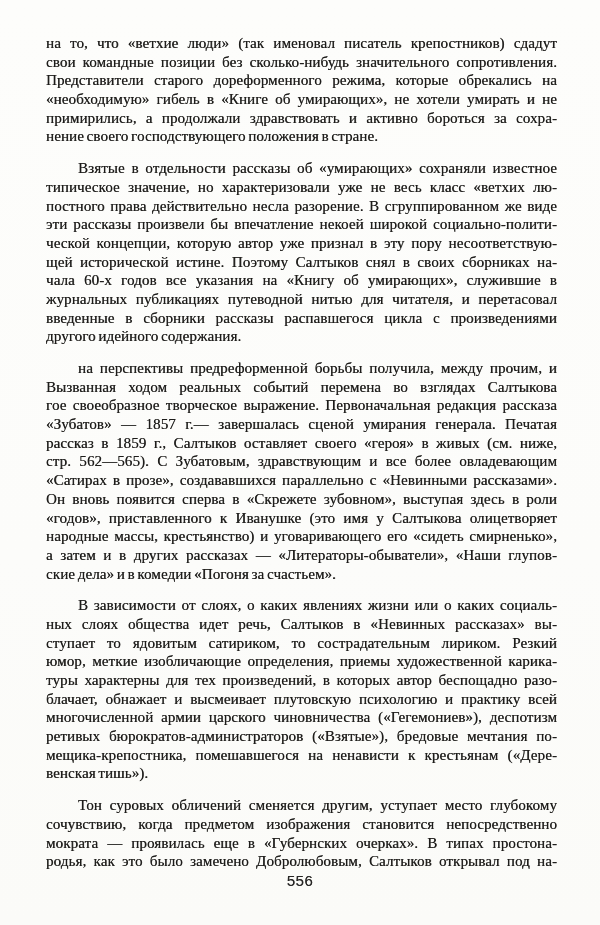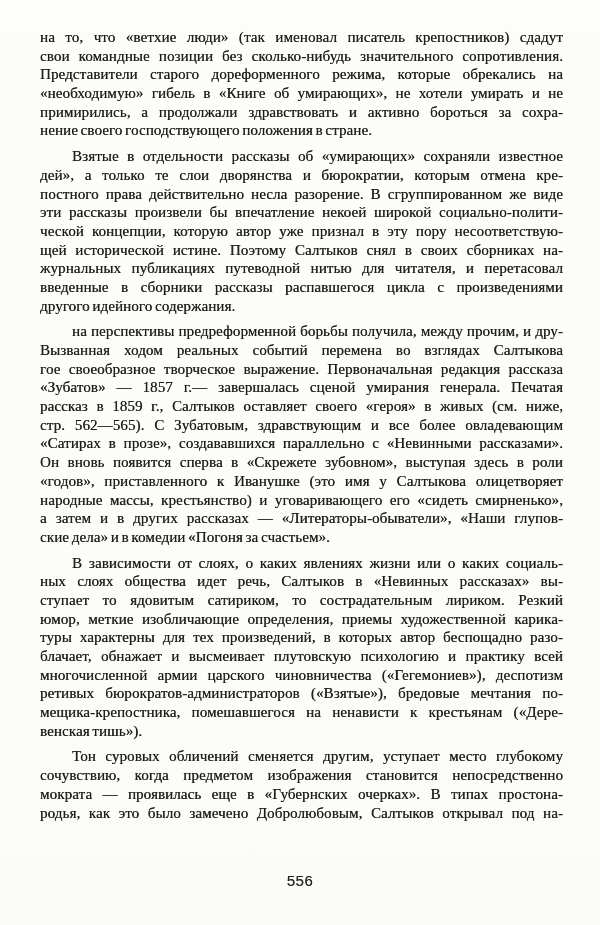--- a/index.html
+++ b/index.html
@@ -23,21 +23,21 @@
     left: 33px;
     right: 30px;
     top: 21px;
     font-family: "Liberation Serif", "DejaVu Serif", serif;
     font-size: 15px;
     color: #1d1c1a;
     text-shadow: 0.3px 0 0 rgba(25, 24, 22, 0.75);
     letter-spacing: 0.1px;
   }
   .paragraph {
-    margin: 7px;
+    margin: 13px;
     padding: 0;
   }
   .line {
     line-height: 18.7px;
     height: 18.7px;
     text-align: justify;
     text-align-last: justify;
     word-spacing: -1.2px;
     overflow: hidden;
   }
@@ -68,25 +68,26 @@
       <div class="paragraph">
         <div class="line">на то, что «ветхие люди» (так именовал писатель крепостников) сдадут</div>
         <div class="line">свои командные позиции без сколько-нибудь значительного сопротивления.</div>
         <div class="line">Представители старого дореформенного режима, которые обрекались на</div>
         <div class="line">«необходимую» гибель в «Книге об умирающих», не хотели умирать и не</div>
         <div class="line">примирились, а продолжали здравствовать и активно бороться за сохра-</div>
         <div class="line line-end">нение своего господствующего положения в стране.</div>
       </div>
       <div class="paragraph indent">
         <div class="line">Взятые в отдельности рассказы об «умирающих» сохраняли известное</div>
-        <div class="line">дей», а только те слои дворянства и бюрократии, которым отмена кре-</div>
+        <div class="line">типическое значение, но характеризовали уже не весь класс «ветхих лю-</div>
         <div class="line">постного права действительно несла разорение. В сгруппированном же виде</div>
         <div class="line">эти рассказы произвели бы впечатление некоей широкой социально-полити-</div>
         <div class="line">ческой концепции, которую автор уже признал в эту пору несоответствую-</div>
         <div class="line">щей исторической истине. Поэтому Салтыков снял в своих сборниках на-</div>
+        <div class="line">чала 60-х годов все указания на «Книгу об умирающих», служившие в</div>
         <div class="line">журнальных публикациях путеводной нитью для читателя, и перетасовал</div>
         <div class="line">введенные в сборники рассказы распавшегося цикла с произведениями</div>
         <div class="line line-end">другого идейного содержания.</div>
       </div>
       <div class="paragraph indent">
         <div class="line">на перспективы предреформенной борьбы получила, между прочим, и дру-</div>
         <div class="line">Вызванная ходом реальных событий перемена во взглядах Салтыкова</div>
         <div class="line">гое своеобразное творческое выражение. Первоначальная редакция рассказа</div>
         <div class="line">«Зубатов» — 1857 г.— завершалась сценой умирания генерала. Печатая</div>
         <div class="line">рассказ в 1859 г., Салтыков оставляет своего «героя» в живых (см. ниже,</div>

